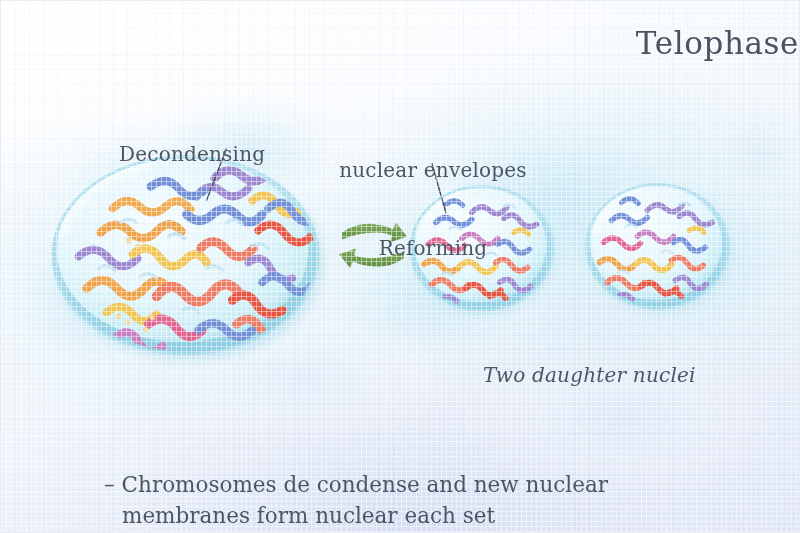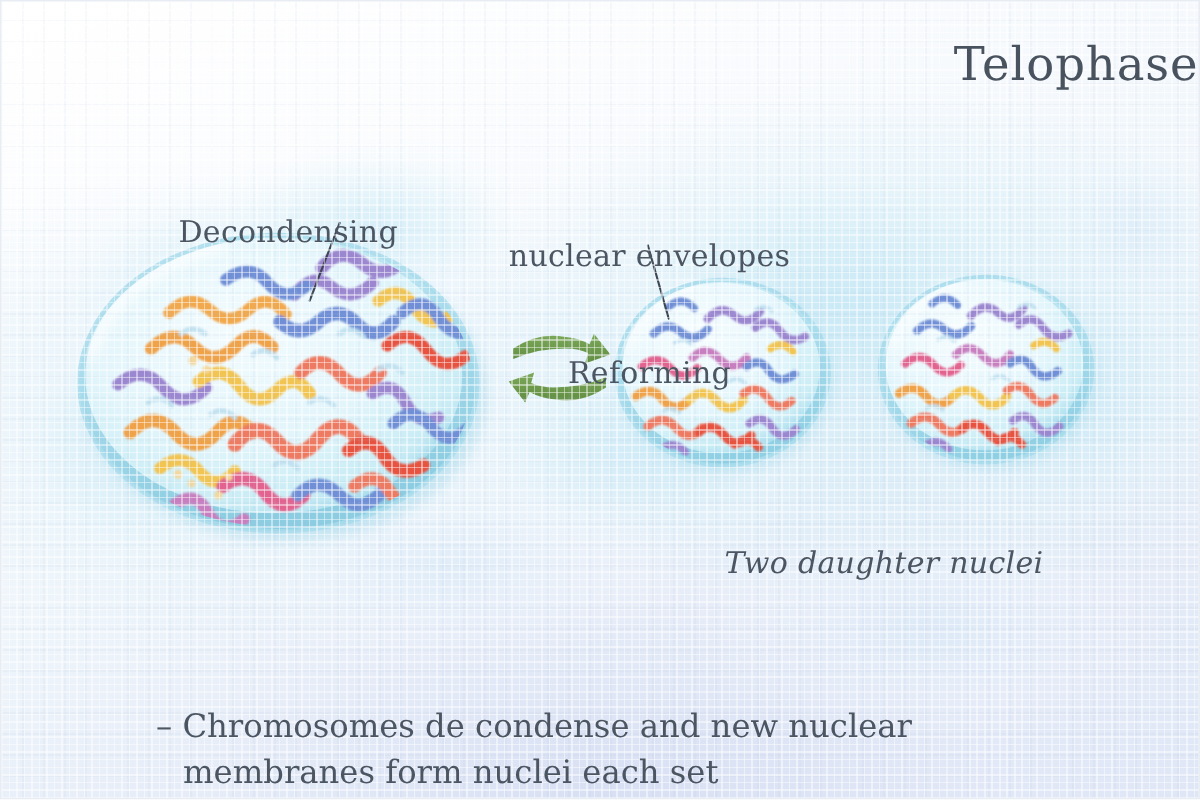--- a/index.html
+++ b/index.html
@@ -303,17 +303,17 @@
   <div class="txt" id="label-reforming">
     <div>nuclear envelopes</div>
     <div>Reforming</div>
   </div>
 
   <div class="txt" id="label-daughter">Two daughter nuclei</div>
 
   <div id="bullets">
     <div>
       <div class="bullet-line"><span>–</span> <span>Chromosomes de condense and new nuclear</span></div>
-      <div class="bullet-cont">membranes form nuclei each set</div>
+      <div class="bullet-cont">membranes form nuclear each set</div>
     </div>
   </div>
 
 </div>
 
 </body></html>

